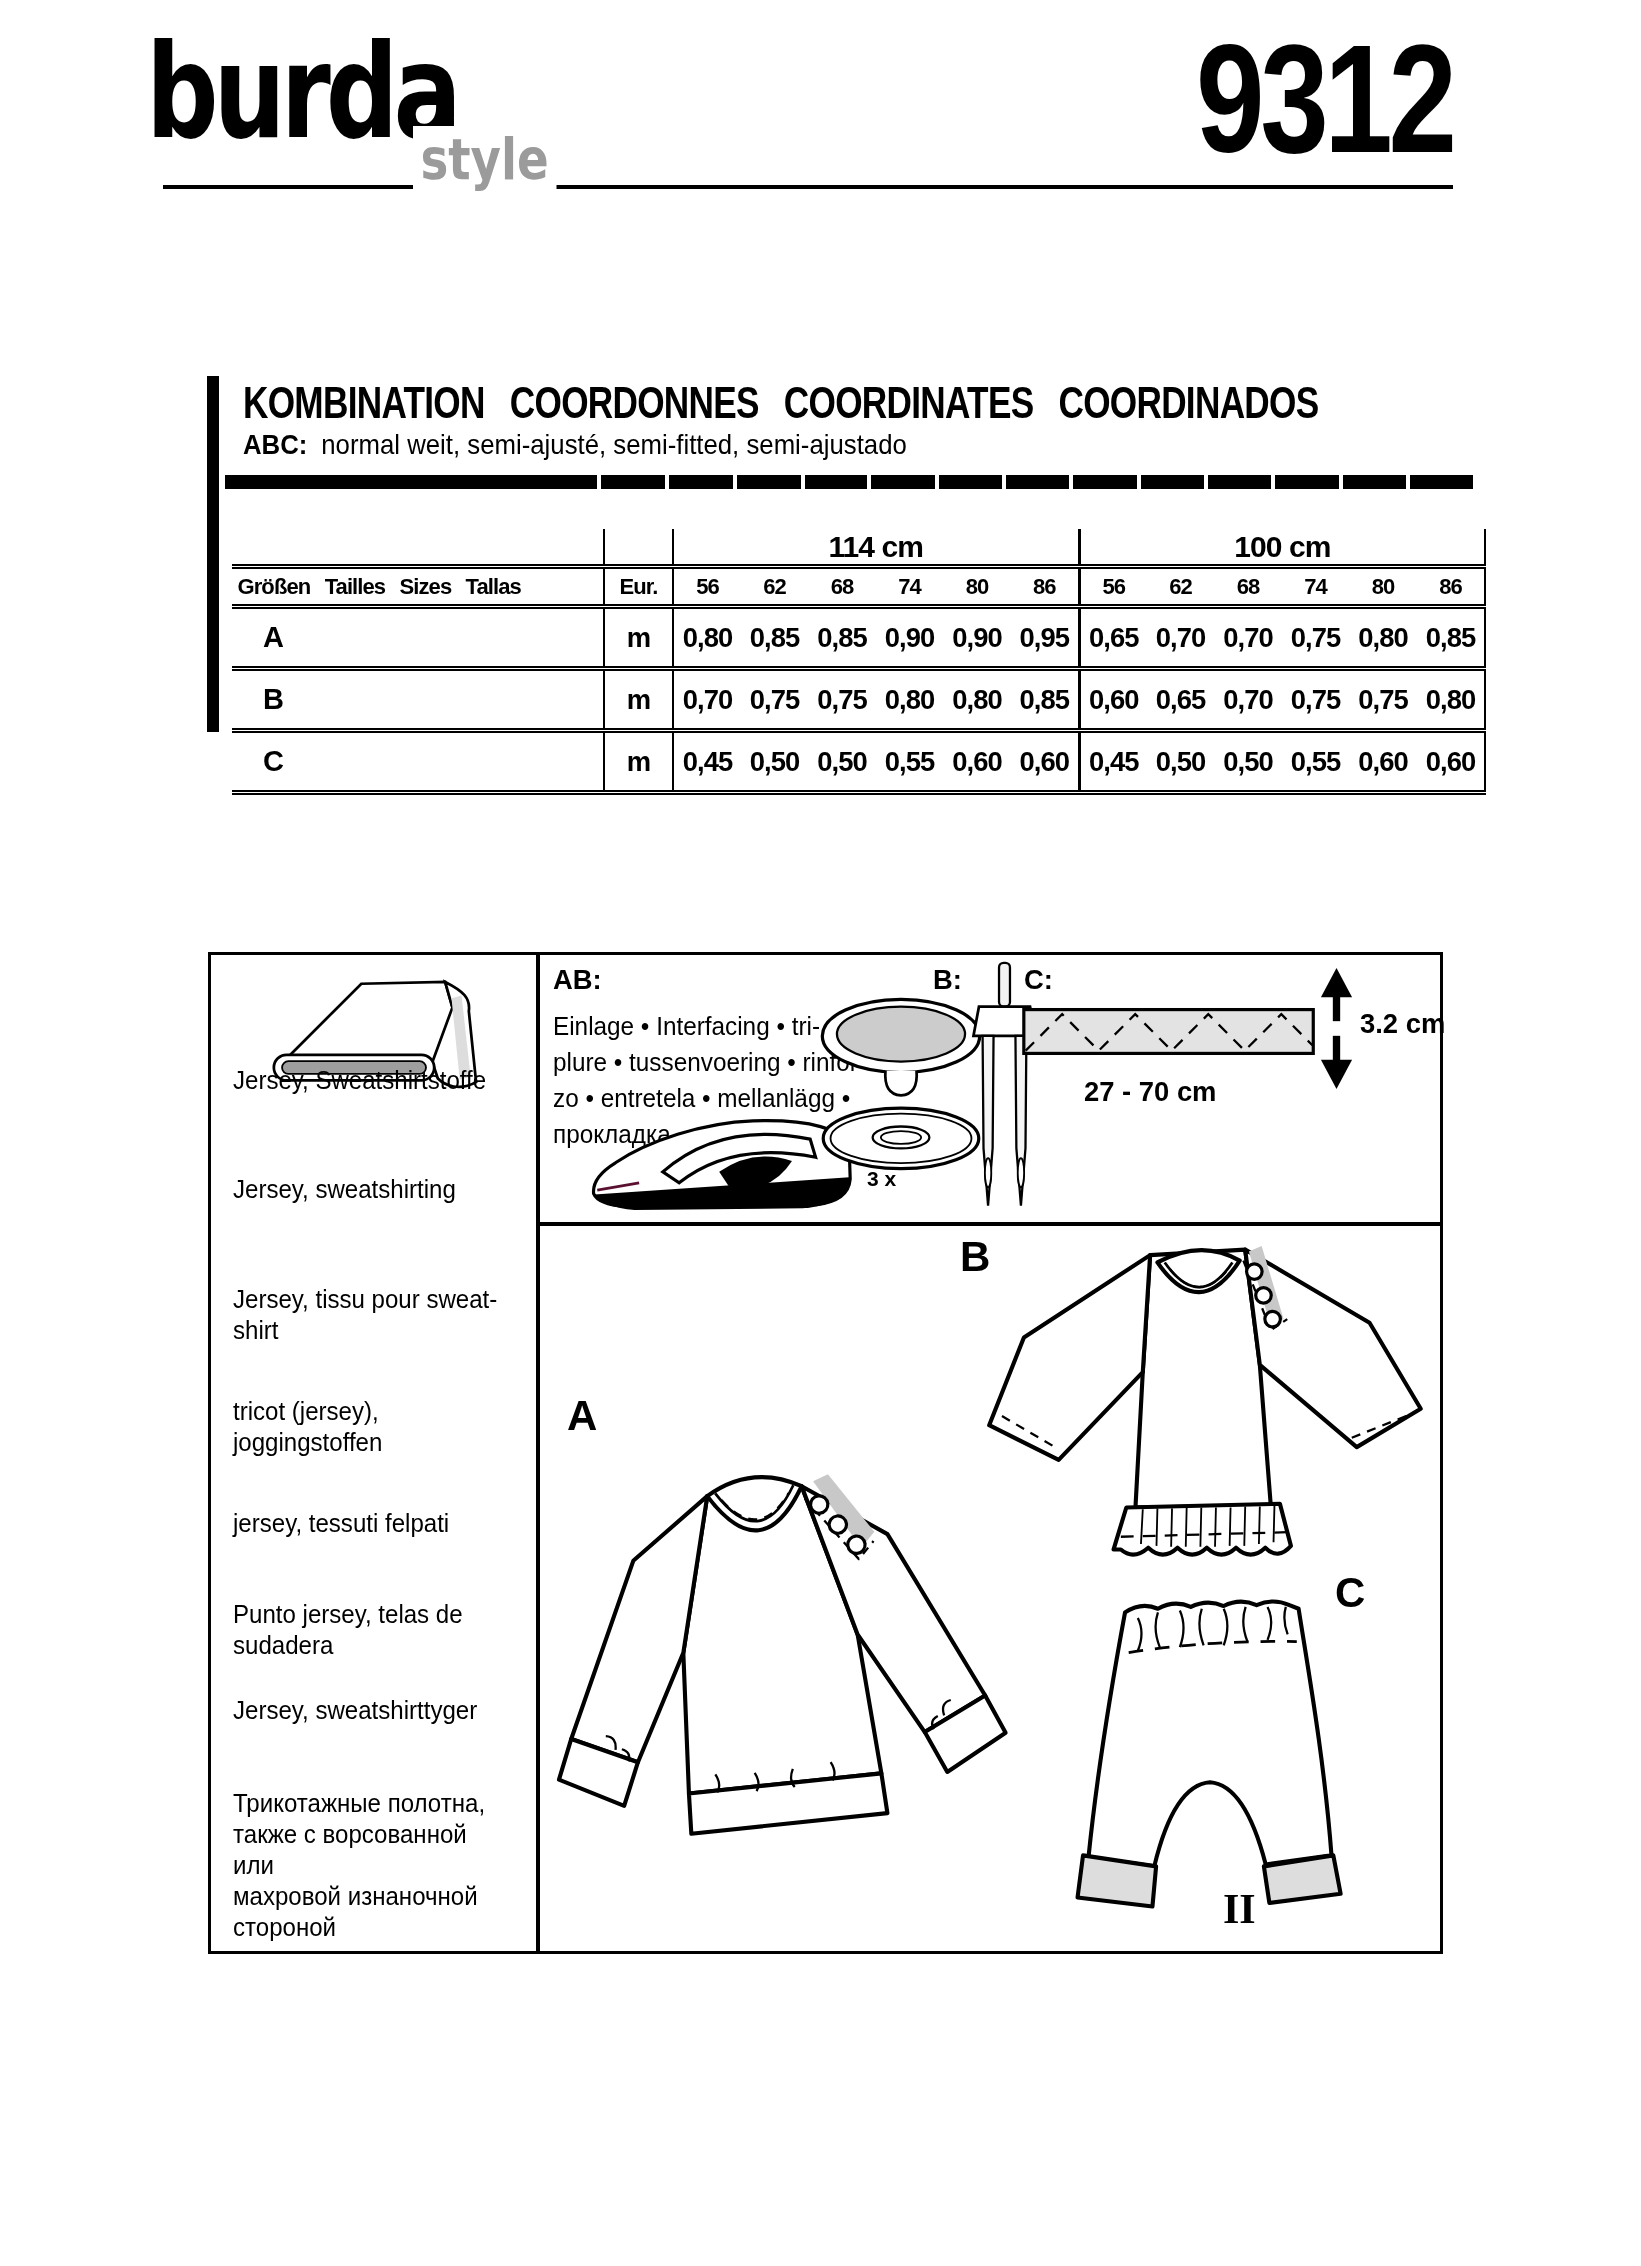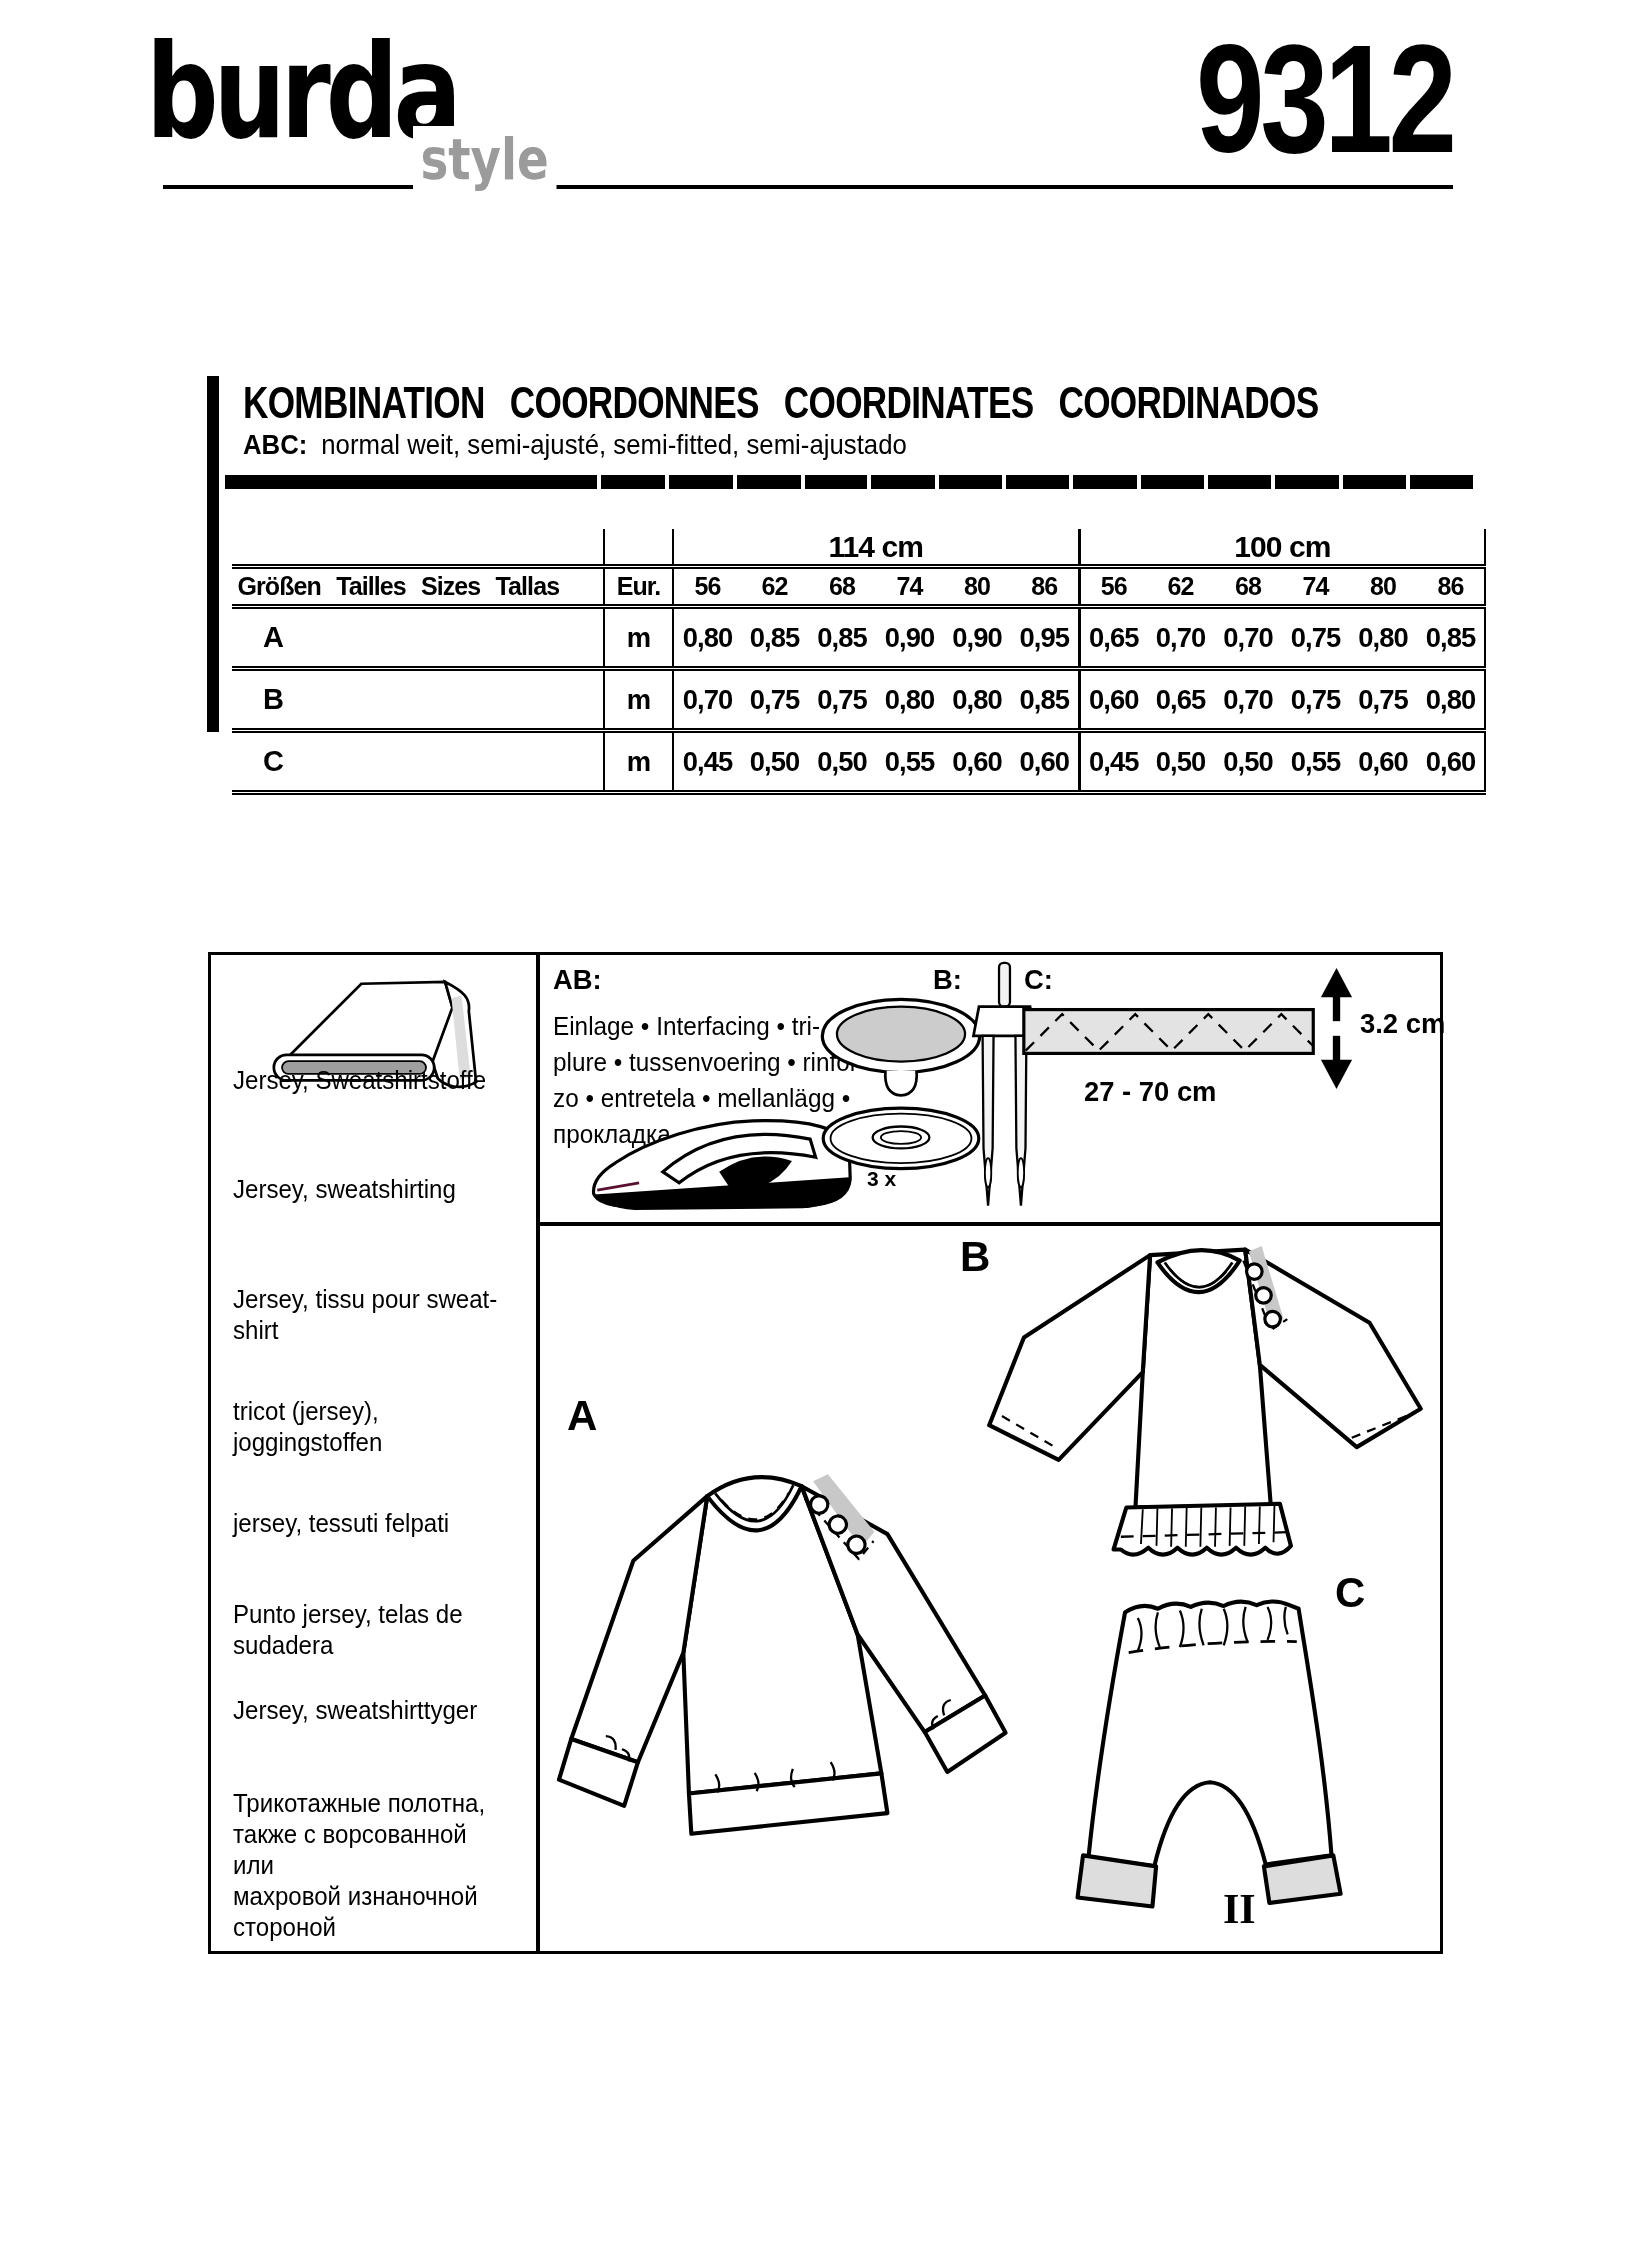--- a/index.html
+++ b/index.html
@@ -22,21 +22,21 @@
     transform:scaleX(.92);transform-origin:left top;}
   .sec-sub b{margin-right:7.3px;}
   
   .tbl-band{position:absolute;left:225px;top:475px;width:1248px;height:13.7px;background:#000;}
   .tbl-band .notch{position:absolute;top:0;width:3.7px;height:13.7px;background:#fff;}
   table.sizes{position:absolute;left:232px;top:489px;width:1248px;border-collapse:collapse;
     table-layout:fixed;margin-top:40px;}
   table.sizes td{text-align:center;font-weight:700;font-size:27.4px;letter-spacing:-0.9px;
     border-bottom:5.5px double #000;padding:0;}
   table.sizes tr.rh1 td{height:35px;font-size:30px;}
-  table.sizes tr.rh2 td{height:35px;font-size:25px;}
+  table.sizes tr.rh2 td{height:35px;font-size:22px;}
   table.sizes tr.data td{height:57px;}
   td.c-label{text-align:left !important;padding-left:5.5px !important;word-spacing:9.1px;}
   td.c-view{text-align:left !important;padding-left:31px !important;font-size:29px !important;}
   .vl{border-left:2.7px solid #000;} .vr{border-right:2.7px solid #000;}
   .vlg{border-left:3.7px solid #000;}
   
   .box{position:absolute;left:208px;top:952px;width:1235px;height:1002px;border:3.7px solid #000;box-sizing:border-box;}
   .box .v-div{position:absolute;left:325px;top:0;width:3.7px;height:100%;background:#000;}
   .box .h-div{position:absolute;left:329px;top:267px;width:calc(100% - 329px);height:3.7px;background:#000;}
   .fab-item{position:absolute;left:22px;width:292px;font-size:25.6px;line-height:31px;

